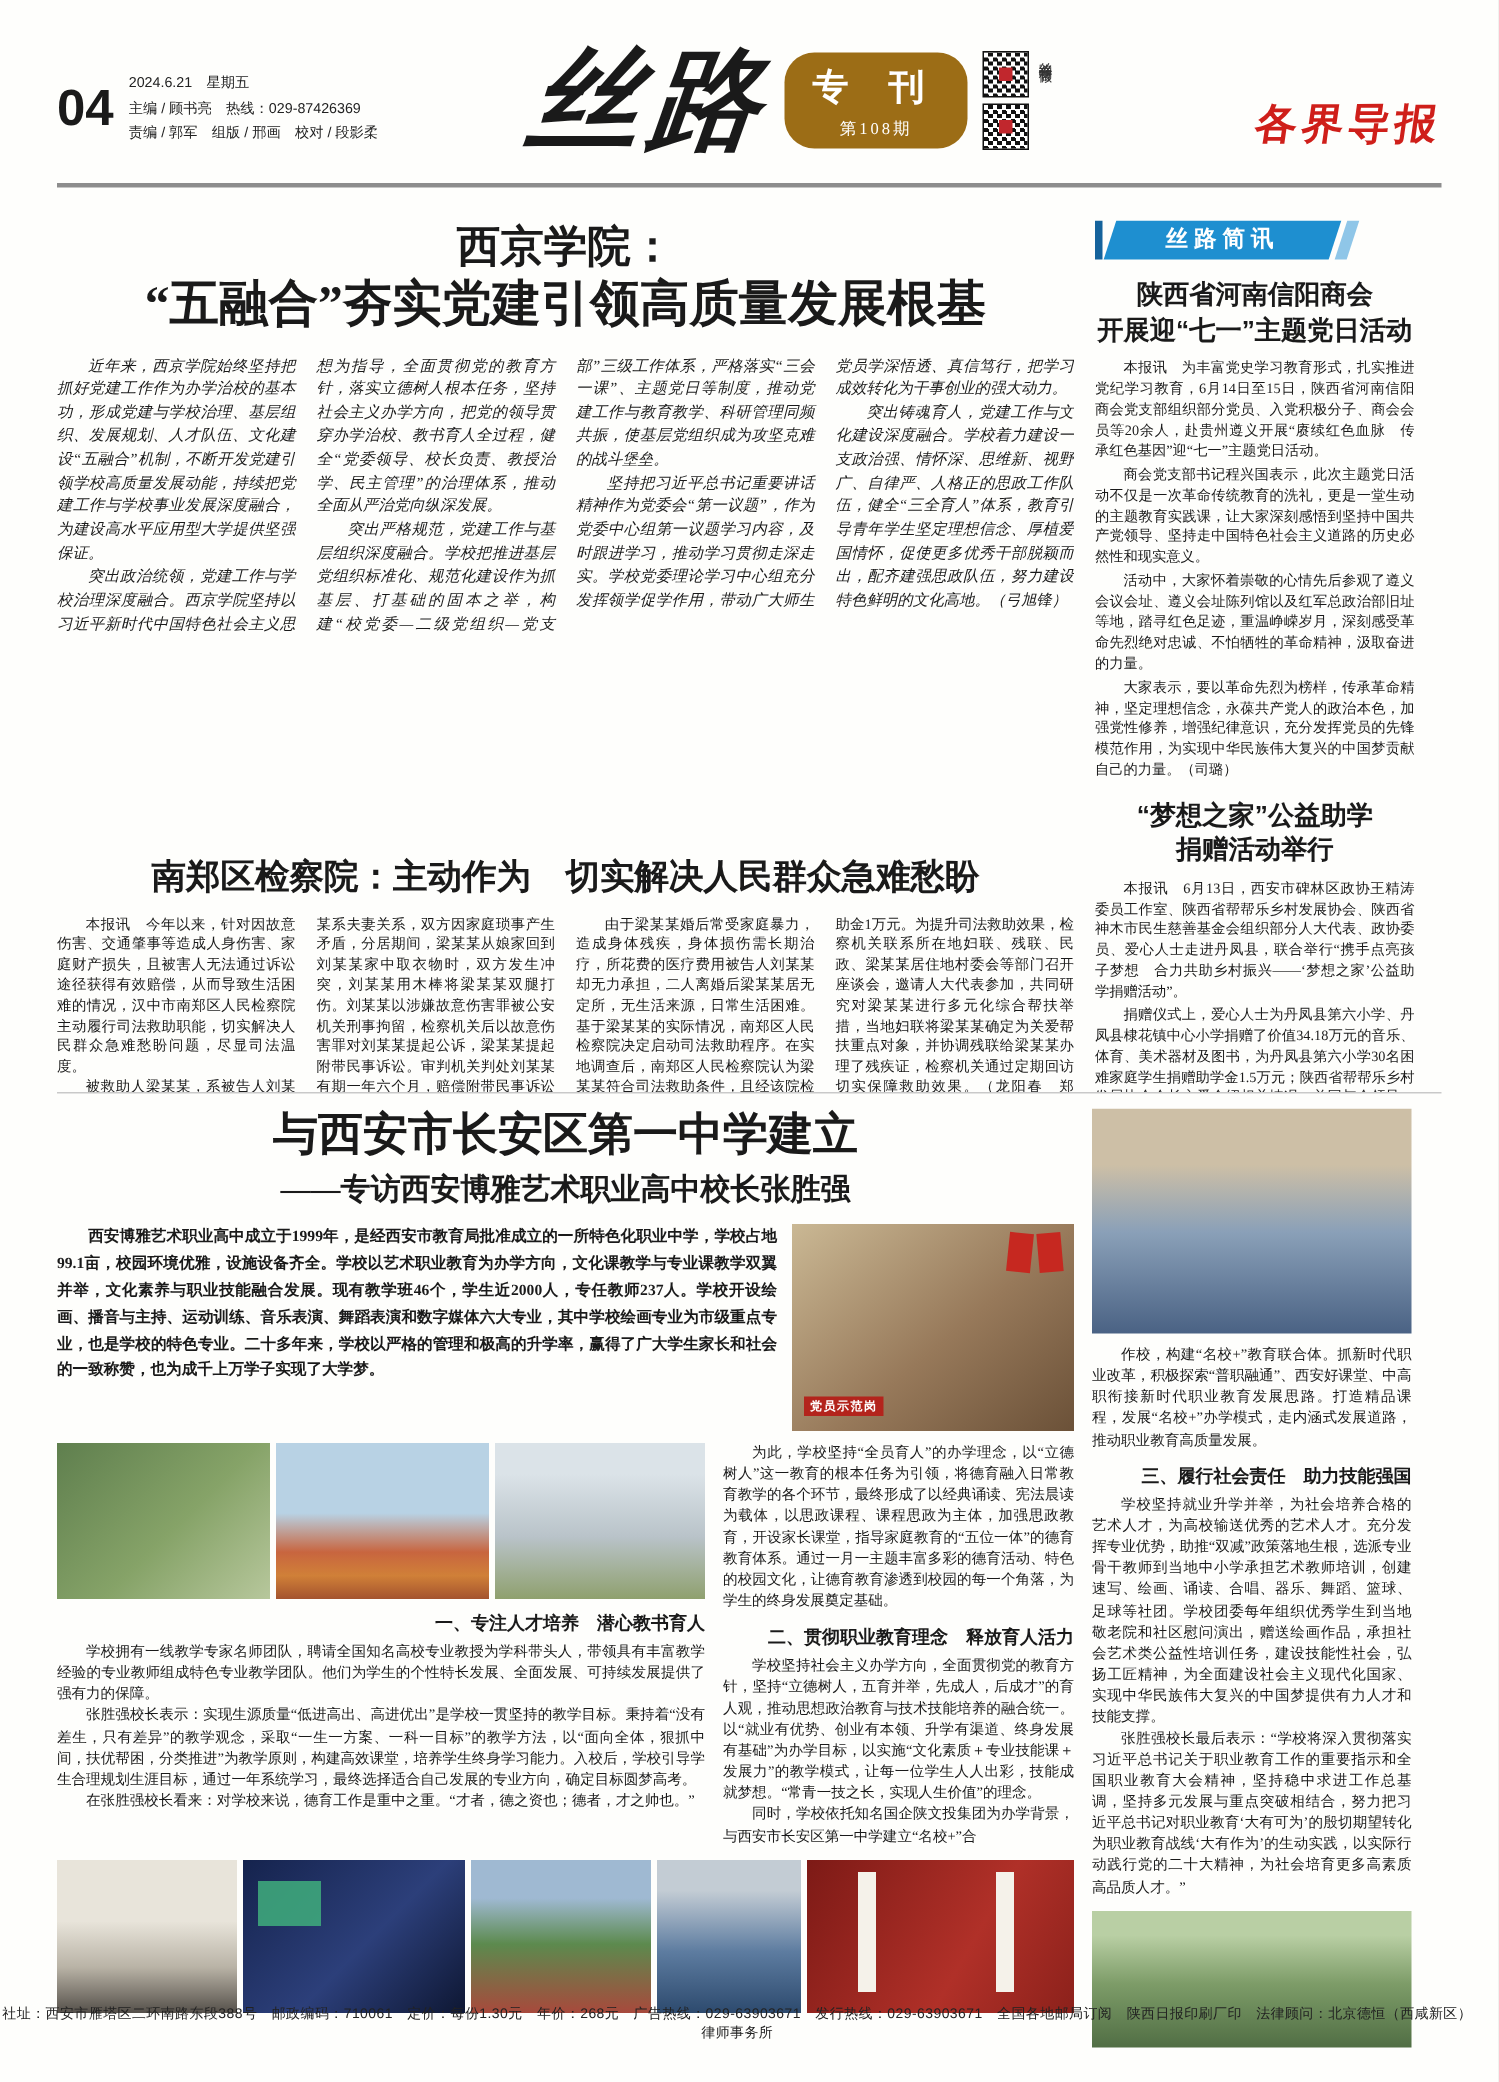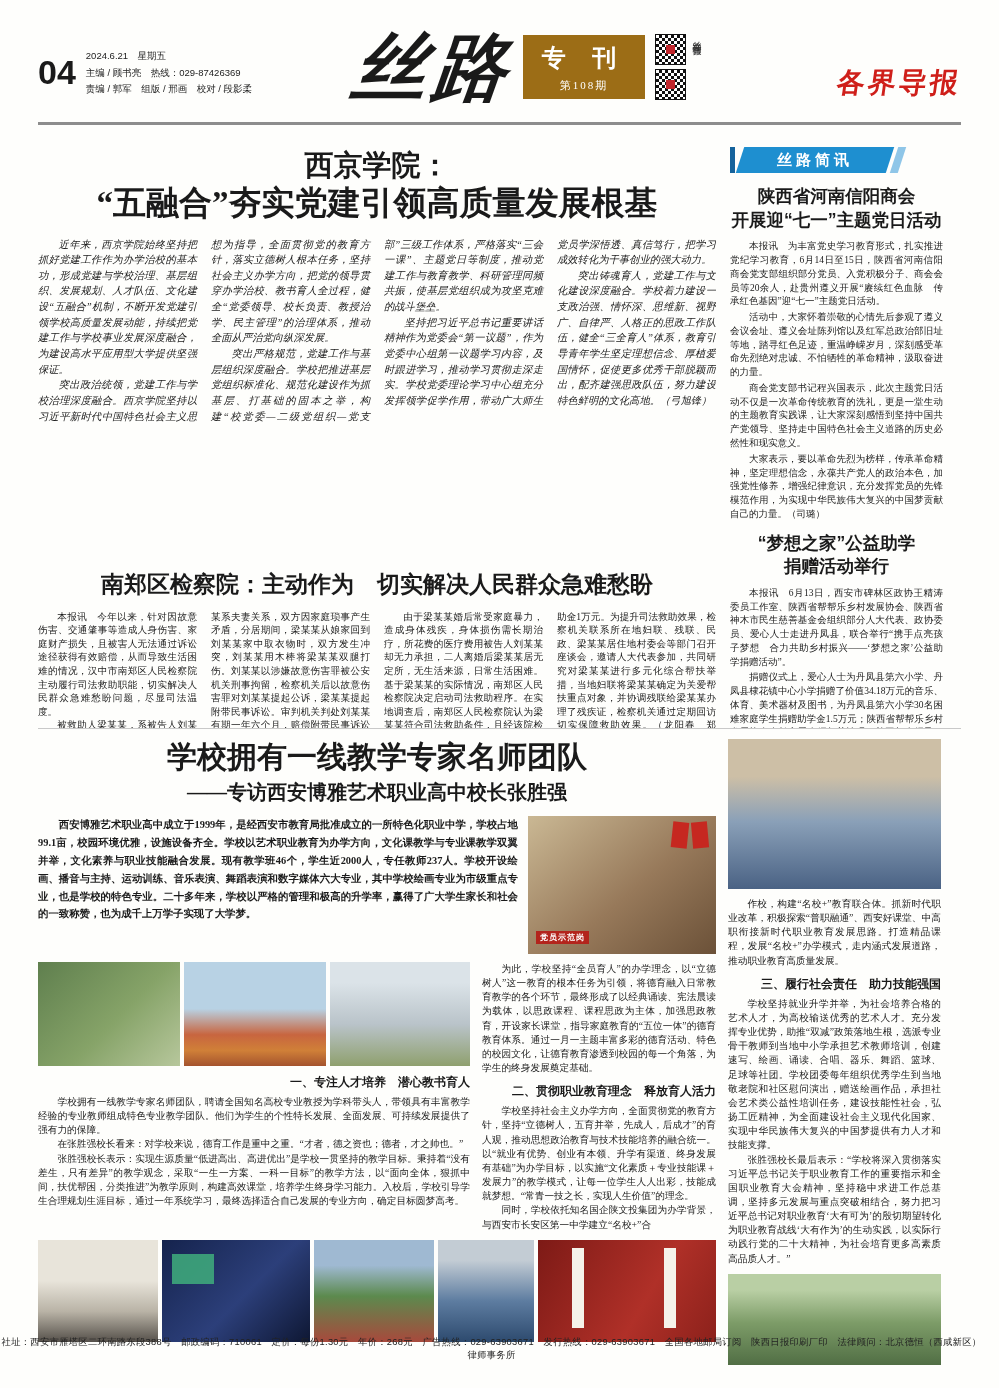--- a/index.html
+++ b/index.html
@@ -11,21 +11,21 @@
   }
   
   .topbar { display:flex; align-items:flex-start; height:88px; }
   .tb-left { display:flex; gap:10px; align-items:center; margin-top:18px; width:255px; }
   .pagenum { font-size:34px; font-weight:bold; font-family:"Liberation Sans",sans-serif; }
   .meta { font-size:9.5px; line-height:1.75; color:#222; font-family:"Liberation Sans",sans-serif; }
   .tb-center { display:flex; align-items:center; gap:10px; margin-left:60px; }
   .masthead { font-size:74px; font-weight:900; font-style:italic; letter-spacing:6px;
     font-family:"DejaVu Serif",serif; transform:skewX(-6deg); line-height:1; }
   .badge { width:122px; height:64px; background:#9c6d16; color:#fff; text-align:center;
-    display:flex; flex-direction:column; justify-content:center; gap:4px; }
+    display:flex; flex-direction:column; justify-content:center; gap:4px;border-radius:20px; }
   .badge .b1 { font-size:24px; font-weight:bold; letter-spacing:10px; font-family:"Liberation Sans",sans-serif; }
   .badge .b2 { font-size:11px; letter-spacing:2px; }
   .qrwrap { display:flex; gap:4px; height:66px; }
   .qrcol { display:flex; flex-direction:column; gap:4px; }
   .qr { width:31px; height:31px; position:relative;
     background:repeating-conic-gradient(#111 0% 25%, #fff 0% 50%) 0 0/6px 6px; border:1px solid #111; }
   .qr::after { content:""; position:absolute; left:10px; top:10px; width:9px; height:9px; background:#c1272d; }
   .qrcap { writing-mode:vertical-rl; font-size:9px; letter-spacing:1px; color:#333; }
   .tb-right { margin-left:auto; margin-top:34px; }
   .papername { color:#cf1f1a; font-size:28px; font-weight:bold; letter-spacing:3px;
@@ -176,62 +176,62 @@
         </div>
         <div class="bb-tail"></div>
       </div>
 
       <article class="brief">
         <h3>
           <div>陕西省河南信阳商会</div>
           <div>开展迎“七一”主题党日活动</div>
         </h3>
         <p>本报讯　为丰富党史学习教育形式，扎实推进党纪学习教育，6月14日至15日，陕西省河南信阳商会党支部组织部分党员、入党积极分子、商会会员等20余人，赴贵州遵义开展“赓续红色血脉　传承红色基因”迎“七一”主题党日活动。</p>
+        <p>商会党支部书记程兴国表示，此次主题党日活动不仅是一次革命传统教育的洗礼，更是一堂生动的主题教育实践课，让大家深刻感悟到坚持中国共产党领导、坚持走中国特色社会主义道路的历史必然性和现实意义。</p>
         <p>活动中，大家怀着崇敬的心情先后参观了遵义会议会址、遵义会址陈列馆以及红军总政治部旧址等地，踏寻红色足迹，重温峥嵘岁月，深刻感受革命先烈绝对忠诚、不怕牺牲的革命精神，汲取奋进的力量。</p>
-        <p>商会党支部书记程兴国表示，此次主题党日活动不仅是一次革命传统教育的洗礼，更是一堂生动的主题教育实践课，让大家深刻感悟到坚持中国共产党领导、坚持走中国特色社会主义道路的历史必然性和现实意义。</p>
         <p>大家表示，要以革命先烈为榜样，传承革命精神，坚定理想信念，永葆共产党人的政治本色，加强党性修养，增强纪律意识，充分发挥党员的先锋模范作用，为实现中华民族伟大复兴的中国梦贡献自己的力量。（司璐）</p>
       </article>
 
       <article class="brief">
         <h3>
           <div>“梦想之家”公益助学</div>
           <div>捐赠活动举行</div>
         </h3>
         <p>本报讯　6月13日，西安市碑林区政协王精涛委员工作室、陕西省帮帮乐乡村发展协会、陕西省神木市民生慈善基金会组织部分人大代表、政协委员、爱心人士走进丹凤县，联合举行“携手点亮孩子梦想　合力共助乡村振兴——‘梦想之家’公益助学捐赠活动”。</p>
         <p>捐赠仪式上，爱心人士为丹凤县第六小学、丹凤县棣花镇中心小学捐赠了价值34.18万元的音乐、体育、美术器材及图书，为丹凤县第六小学30名困难家庭学生捐赠助学金1.5万元；陕西省帮帮乐乡村发展协会会长卞爱介绍相关情况，并同与会领导一起向有关捐赠单位和爱心人士颁发了荣誉证书和牌匾；受助学校代表、丹凤县第六小学校长柯启朝作表态发言。</p>
 
       </article>
     </aside>
   </div>
 
   <div class="bottom-wrap">
     <div class="bl">
-      <h1 class="h-bottom">学校拥有一线教学专家名师团队</h1>
+      <h1 class="h-bottom">与西安市长安区第一中学建立</h1>
       <div class="h-sub">——专访西安博雅艺术职业高中校长张胜强</div>
 
       <div class="b-row1">
         <p class="intro">西安博雅艺术职业高中成立于1999年，是经西安市教育局批准成立的一所特色化职业中学，学校占地99.1亩，校园环境优雅，设施设备齐全。学校以艺术职业教育为办学方向，文化课教学与专业课教学双翼并举，文化素养与职业技能融合发展。现有教学班46个，学生近2000人，专任教师237人。学校开设绘画、播音与主持、运动训练、音乐表演、舞蹈表演和数字媒体六大专业，其中学校绘画专业为市级重点专业，也是学校的特色专业。二十多年来，学校以严格的管理和极高的升学率，赢得了广大学生家长和社会的一致称赞，也为成千上万学子实现了大学梦。</p>
         <div class="ph ph-portrait" style="width:188px;height:138px;">
           <div class="flag f1"></div>
           <div class="flag f2"></div>
           <div class="nameplate">党员示范岗</div>
         </div>
       </div>
 
       <div class="b-row2">
         <div class="b-colA">
           <div class="photo-row">
             <div class="ph ph-campus1" style="width:142px;height:104px;"></div>
             <div class="ph ph-campus2" style="width:142px;height:104px;"></div>
             <div class="ph ph-campus3" style="width:140px;height:104px;"></div>
           </div>
           <h4>一、专注人才培养　潜心教书育人</h4>
           <p>学校拥有一线教学专家名师团队，聘请全国知名高校专业教授为学科带头人，带领具有丰富教学经验的专业教师组成特色专业教学团队。他们为学生的个性特长发展、全面发展、可持续发展提供了强有力的保障。</p>
+          <p>张胜强校长表示：实现生源质量“低进高出、高进优出”是学校一贯坚持的教学目标。秉持着“没有差生，只有差异”的教学观念，采取“一生一方案、一科一目标”的教学方法，以“面向全体，狠抓中间，扶优帮困，分类推进”为教学原则，构建高效课堂，培养学生终身学习能力。入校后，学校引导学生合理规划生涯目标，通过一年系统学习，最终选择适合自己发展的专业方向，确定目标圆梦高考。</p>
           <p>在张胜强校长看来：对学校来说，德育工作是重中之重。“才者，德之资也；德者，才之帅也。”</p>
-          <p>张胜强校长表示：实现生源质量“低进高出、高进优出”是学校一贯坚持的教学目标。秉持着“没有差生，只有差异”的教学观念，采取“一生一方案、一科一目标”的教学方法，以“面向全体，狠抓中间，扶优帮困，分类推进”为教学原则，构建高效课堂，培养学生终身学习能力。入校后，学校引导学生合理规划生涯目标，通过一年系统学习，最终选择适合自己发展的专业方向，确定目标圆梦高考。</p>
         </div>
         <div class="b-colB">
           <p>为此，学校坚持“全员育人”的办学理念，以“立德树人”这一教育的根本任务为引领，将德育融入日常教育教学的各个环节，最终形成了以经典诵读、宪法晨读为载体，以思政课程、课程思政为主体，加强思政教育，开设家长课堂，指导家庭教育的“五位一体”的德育教育体系。通过一月一主题丰富多彩的德育活动、特色的校园文化，让德育教育渗透到校园的每一个角落，为学生的终身发展奠定基础。</p>
           <h4>二、贯彻职业教育理念　释放育人活力</h4>
           <p>学校坚持社会主义办学方向，全面贯彻党的教育方针，坚持“立德树人，五育并举，先成人，后成才”的育人观，推动思想政治教育与技术技能培养的融合统一。以“就业有优势、创业有本领、升学有渠道、终身发展有基础”为办学目标，以实施“文化素质＋专业技能课＋发展力”的教学模式，让每一位学生人人出彩，技能成就梦想。“常青一技之长，实现人生价值”的理念。</p>
           <p>同时，学校依托知名国企陕文投集团为办学背景，与西安市长安区第一中学建立“名校+”合</p>
         </div>
       </div>
 
       <div class="strip">

